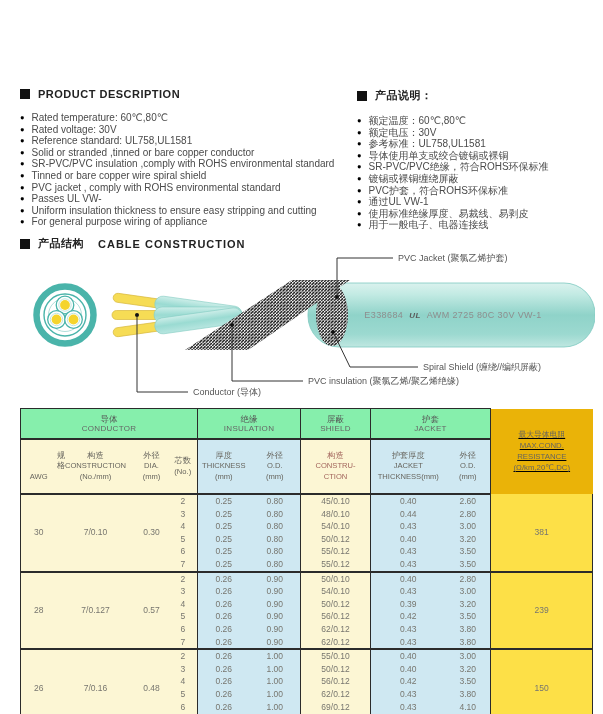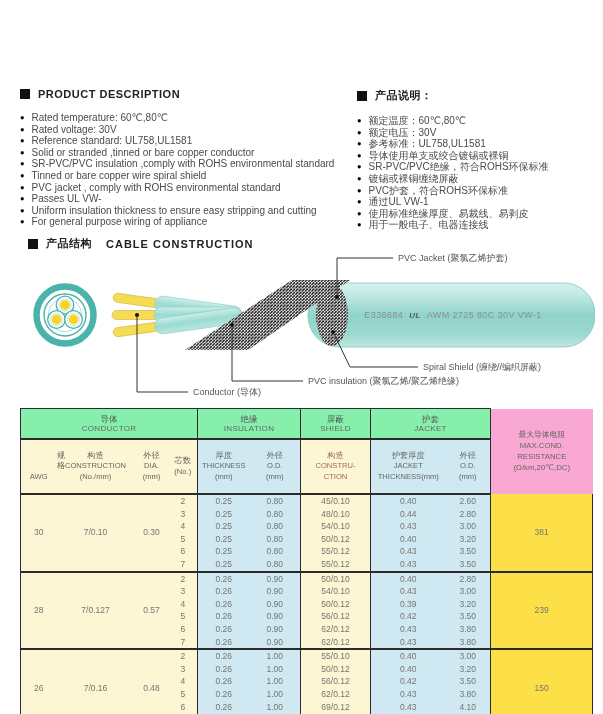--- a/index.html
+++ b/index.html
@@ -8,35 +8,35 @@
   
   .sec-h{display:flex;align-items:center;gap:8px;font-size:11px;font-weight:bold;color:#222;letter-spacing:.5px;}
   .sq{width:10px;height:10px;background:#111;flex:0 0 auto;}
   
   ul.blist{list-style:none;margin:12px 0 0 0;padding:0;}
   ul.blist li{display:flex;gap:7px;align-items:flex-start;line-height:11.6px;}
   ul.blist .dot{font-size:7.5px;color:#000;line-height:11.6px;}
   ul.blist .bt{font-size:10px;color:#4a4a4a;}
   #desc-en{position:absolute;left:20px;top:88px;width:330px;}
   #desc-cn{position:absolute;left:357px;top:88px;width:240px;}
-  #construction-h{position:absolute;left:20px;top:236px;margin-left:8px;}
+  #construction-h{position:absolute;left:20px;top:236px;}
   #construction-h .en{font-weight:bold;margin-left:6px;letter-spacing:1px;}
   #diagram{position:absolute;left:20px;top:250px;}
   
   #spec-table{position:absolute;left:20px;top:408px;width:572px;border-collapse:collapse;table-layout:fixed;}
   #spec-table th,#spec-table td{padding:0;font-weight:normal;text-align:center;}
   .gh{height:29px;background:#86efac;border-top:1.5px solid var(--bd,#2b2b2b);border-bottom:2px solid var(--bd,#2b2b2b);vertical-align:middle;}
   .gh .cn{font-size:8.5px;color:#555;line-height:10px;}
   .gh .en{font-size:8px;color:#666;line-height:10px;letter-spacing:.3px;}
   .sh{height:53px;border-bottom:2.5px solid var(--bd,#2b2b2b);vertical-align:middle;}
   .sh div{font-size:7.6px;color:#67655e;line-height:10.5px;}
   .sh .cn{font-size:8.2px;}
   .sh.red div{color:var(--header-red,#a2655c);}
   .warm{color:var(--header-red,#a2655c);padding-left:36px;}
-  th.res{border:none;background:#f9a8d4;vertical-align:middle;}
+  th.res{border:none;background:#eab308;vertical-align:middle;text-decoration:underline;}
   th.res div{font-size:7.8px;color:#67655e;line-height:11px;}
   .bl2{border-left:1.5px solid var(--bd,#2b2b2b);}
   .br2{border-right:1.5px solid var(--bd,#2b2b2b);}
   #spec-table tbody{border-bottom:2px solid var(--bd,#2b2b2b);}
   #spec-table td{font-size:8.5px;color:#77766f;height:12.6px;line-height:12.6px;}
   td.vm{vertical-align:middle;}
   .y{background:var(--cell-yellow,#fcf6d4);}
   .b{background:var(--cell-blue,#cfe8f2);}
   .w{background:#fde047;}
   svg text{font-family:"Liberation Sans","DejaVu Sans",sans-serif;}

